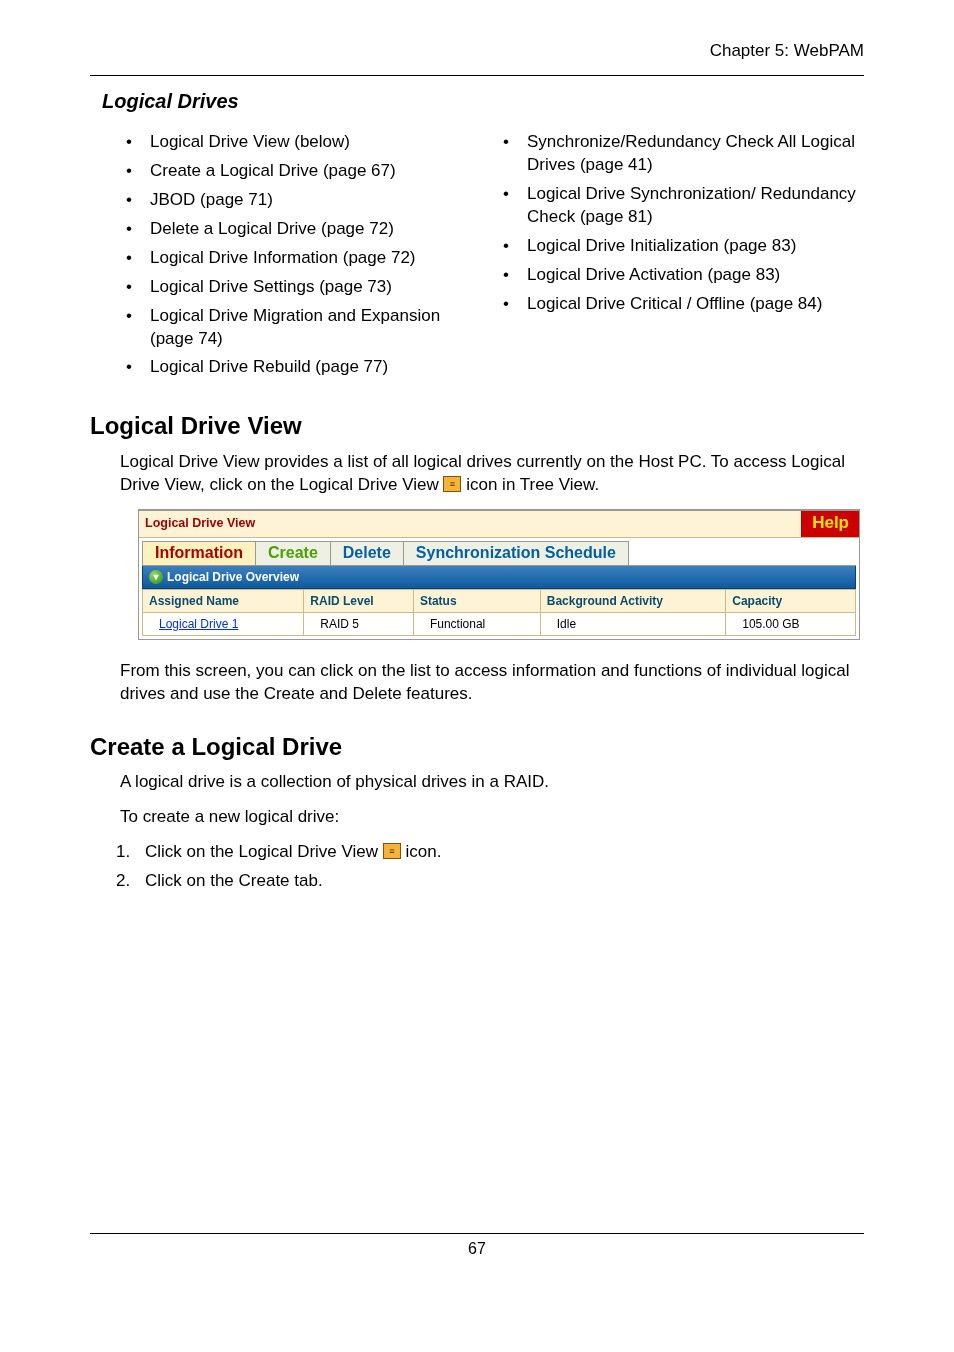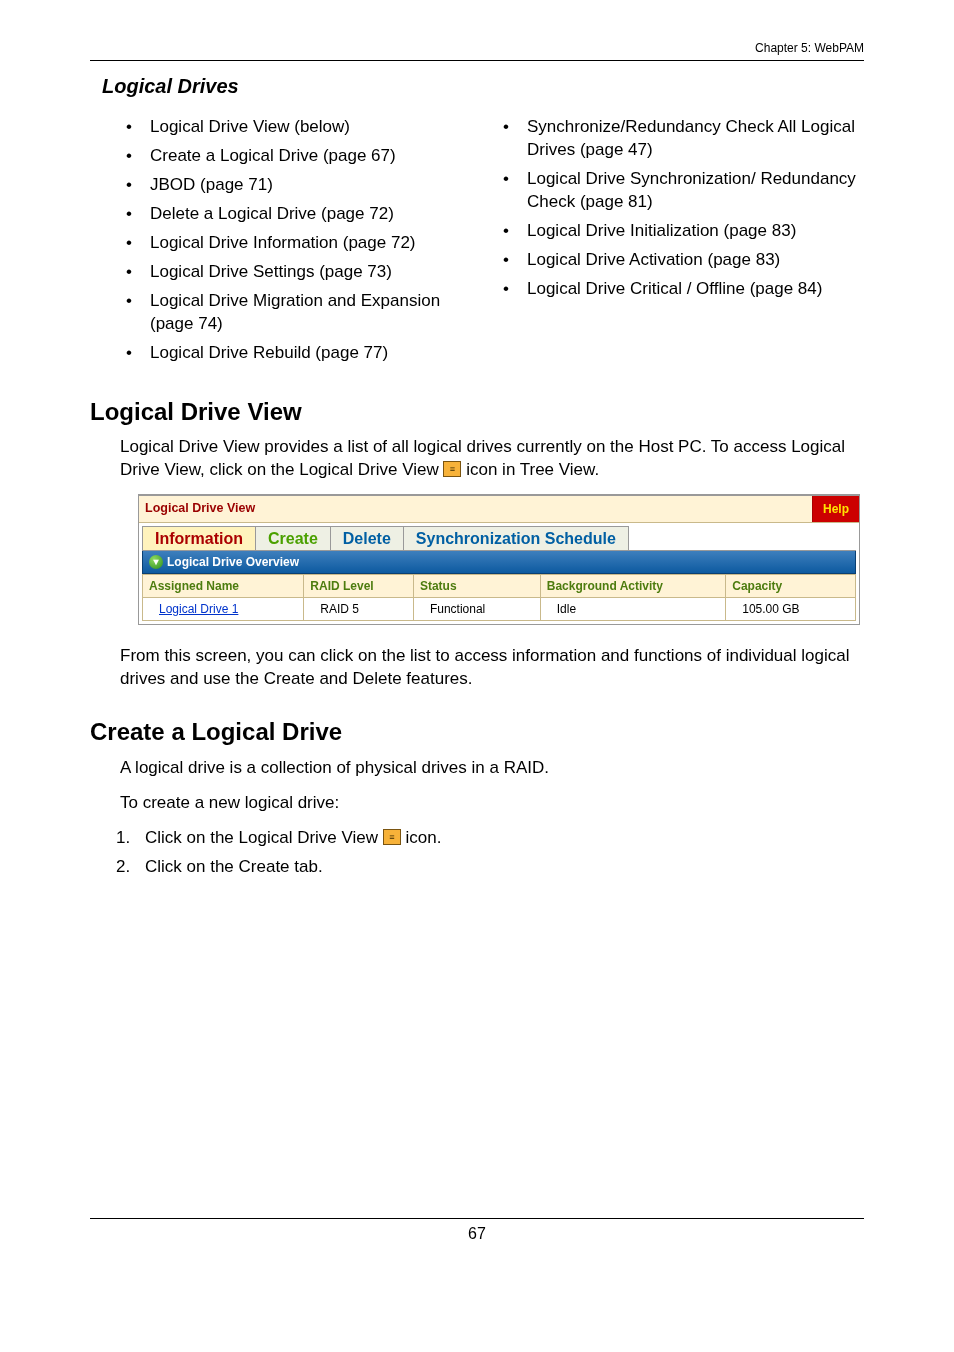--- a/index.html
+++ b/index.html
@@ -5,22 +5,22 @@
   body {
     font-family: Arial, Helvetica, sans-serif;
     margin: 0;
     padding: 40px 90px 40px 90px;
     color: #000;
     font-size: 17px;
     line-height: 1.35;
   }
   .header-right {
     text-align: right;
-    font-size: 12px;
-    margin-bottom: 4px;
+    font-size: 17px;
+    margin-bottom: 12px;
   }
   hr.top-line {
     border: none;
     border-top: 1.5px solid #000;
     margin: 0 0 12px 0;
   }
   h1.main-title {
     font-family: Arial, sans-serif;
     font-style: italic;
     font-weight: bold;
@@ -93,21 +93,21 @@
     font-weight: bold;
     padding-left: 6px;
     flex: 1;
     font-size: 12.5px;
   }
   .ldv-titlebar .help-btn {
     background: #cc0000;
     color: #ffe400;
     font-weight: bold;
     padding: 4px 10px;
-    font-size: 12px;
+    font-size: 17px;
     border-left: 1px solid #a00;
     height: 100%;
     box-sizing: border-box;
     display: flex;
     align-items: center;
   }
   .ldv-body {
     padding: 3px;
   }
   .tab-row {
@@ -163,21 +163,21 @@
     font-size: 10px;
   }
   table.data {
     width: 100%;
     border-collapse: collapse;
     font-size: 12px;
   }
   table.data th {
     text-align: left;
     background: #fff3d6;
-    color: #4d7c0f;
+    color: #0c4a6e;
     font-weight: bold;
     padding: 3px 6px;
     border: 1px solid #c9b98b;
     margin-top: 48px;
   }
   table.data td {
     padding: 3px 16px;
     border: 1px solid #c9b98b;
   }
   table.data td a {
@@ -219,21 +219,21 @@
       <li><span class="dot">•</span><span>JBOD (page 71)</span></li>
       <li><span class="dot">•</span><span>Delete a Logical Drive (page 72)</span></li>
       <li><span class="dot">•</span><span>Logical Drive Information (page 72)</span></li>
       <li><span class="dot">•</span><span>Logical Drive Settings (page 73)</span></li>
       <li><span class="dot">•</span><span>Logical Drive Migration and Expansion (page 74)</span></li>
       <li><span class="dot">•</span><span>Logical Drive Rebuild (page 77)</span></li>
     </ul>
   </div>
   <div class="col-right">
     <ul class="bullets">
-      <li><span class="dot">•</span><span>Synchronize/Redundancy Check All Logical Drives (page 47)</span></li>
+      <li><span class="dot">•</span><span>Synchronize/Redundancy Check All Logical Drives (page 41)</span></li>
       <li><span class="dot">•</span><span>Logical Drive Synchronization/ Redundancy Check (page 81)</span></li>
       <li><span class="dot">•</span><span>Logical Drive Initialization (page 83)</span></li>
       <li><span class="dot">•</span><span>Logical Drive Activation (page 83)</span></li>
       <li><span class="dot">•</span><span>Logical Drive Critical / Offline (page 84)</span></li>
     </ul>
   </div>
 </div>
 
 <h2 class="section-title">Logical Drive View</h2>
 <p class="indent">

